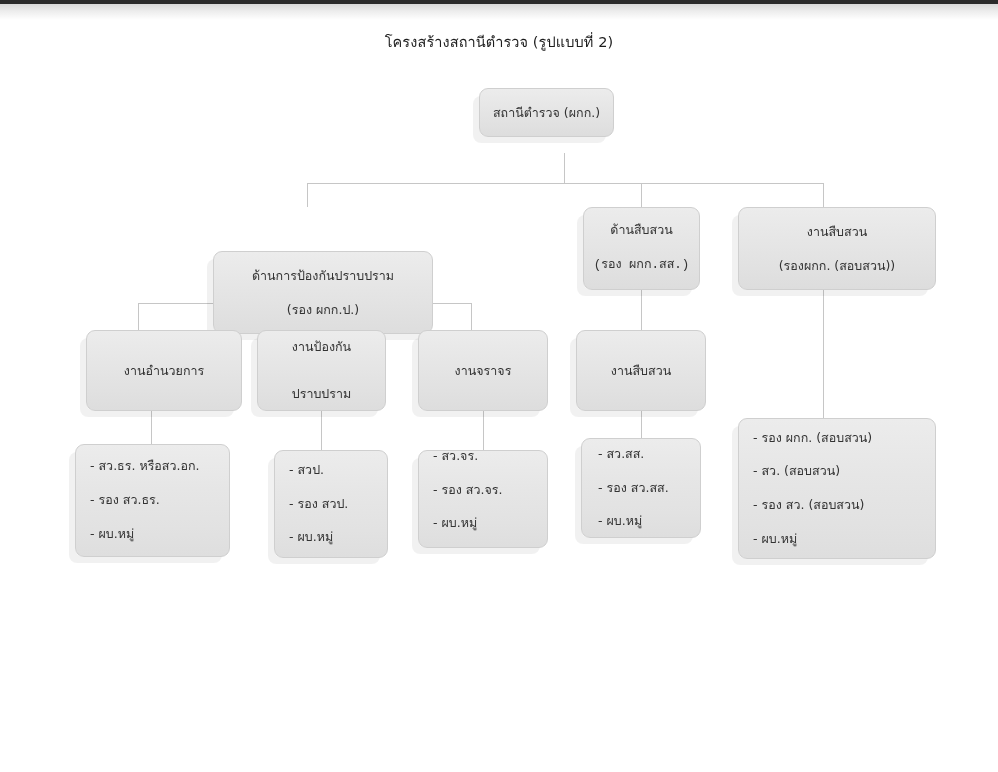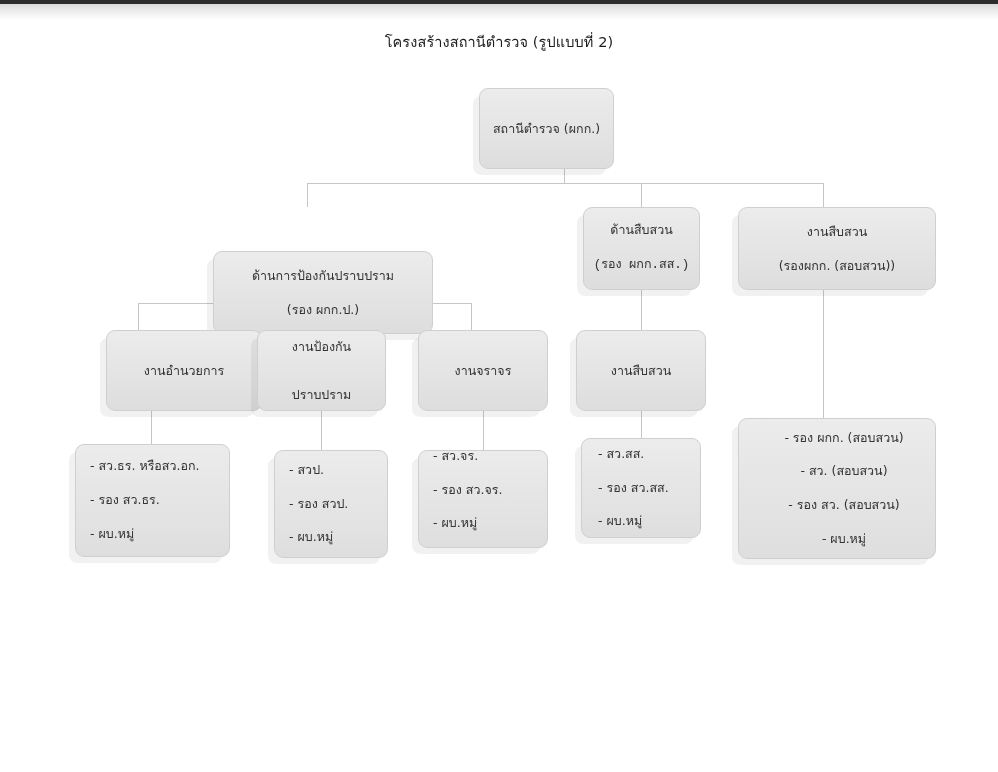--- a/index.html
+++ b/index.html
@@ -63,20 +63,21 @@
   }
   .node .line {
     line-height: 1.55;
     white-space: nowrap;
   }
   .node.center .line + .line {
     margin-top: 14px;
   }
   .node.two-line .line + .line {
     margin-top: 4px;
+    font-family: Liberation Serif, serif;
   }
 
   
   .leaf {
     position: absolute;
     box-sizing: border-box;
     border: 1px solid #cfcfcf;
     border-radius: 9px;
     background: linear-gradient(to bottom, #ececec 0%, #e6e6e6 40%, #e2e2e2 75%, #dedede 100%);
     box-shadow: -7px 7px 0 -1px rgba(0,0,0,0.055);
@@ -127,40 +128,40 @@
 
 <div class="conn v" style="left:641px; top:290px; height:40px;"></div>
 
 <div class="conn v" style="left:823px; top:290px; height:128px;"></div>
 
 <div class="conn v" style="left:151px; top:411px; height:33px;"></div>
 <div class="conn v" style="left:321px; top:411px; height:39px;"></div>
 <div class="conn v" style="left:483px; top:411px; height:39px;"></div>
 <div class="conn v" style="left:641px; top:411px; height:27px;"></div>
 
-<div class="node center" style="left:479px; top:88px; width:135px; height:81px;">
+<div class="node center" style="left:479px; top:88px; width:135px; height:49px;">
   <div class="line">สถานีตำรวจ (ผกก.)</div>
 </div>
 
 <div class="node center" style="left:213px; top:207px; width:220px; height:83px;margin-top:44px;">
   <div class="line">ด้านการป้องกันปราบปราม</div>
   <div class="line">(รอง ผกก.ป.)</div>
 </div>
 
 <div class="node center" style="left:583px; top:207px; width:117px; height:83px;font-family:Liberation Mono, monospace;">
   <div class="line">ด้านสืบสวน</div>
   <div class="line">(รอง ผกก.สส.)</div>
 </div>
 
 <div class="node center" style="left:738px; top:207px; width:198px; height:83px;">
   <div class="line">งานสืบสวน</div>
   <div class="line">(รองผกก. (สอบสวน))</div>
 </div>
 
-<div class="node center" style="left:86px; top:330px; width:156px; height:81px;margin-left:20px;">
+<div class="node center" style="left:86px; top:330px; width:156px; height:81px;">
   <div class="line">งานอำนวยการ</div>
 </div>
 
 <div class="node center two-line" style="left:257px; top:330px; width:129px; height:81px;gap:24px;">
   <div class="line">งานป้องกัน</div>
   <div class="line">ปราบปราม</div>
 </div>
 
 <div class="node center" style="left:418px; top:330px; width:130px; height:81px;">
   <div class="line">งานจราจร</div>
@@ -187,18 +188,18 @@
   <div class="item">- รอง สว.จร.</div>
   <div class="item">- ผบ.หมู่</div>
 </div>
 
 <div class="leaf" style="left:581px; top:438px; width:120px; height:100px;padding-left:16px;">
   <div class="item">- สว.สส.</div>
   <div class="item">- รอง สว.สส.</div>
   <div class="item">- ผบ.หมู่</div>
 </div>
 
-<div class="leaf" style="left:738px; top:418px; width:198px; height:141px;text-align:center;">
+<div class="leaf" style="left:738px; top:418px; width:198px; height:141px;">
   <div class="item">- รอง ผกก. (สอบสวน)</div>
   <div class="item">- สว. (สอบสวน)</div>
   <div class="item">- รอง สว. (สอบสวน)</div>
   <div class="item">- ผบ.หมู่</div>
 </div>
 
 </body></html>

